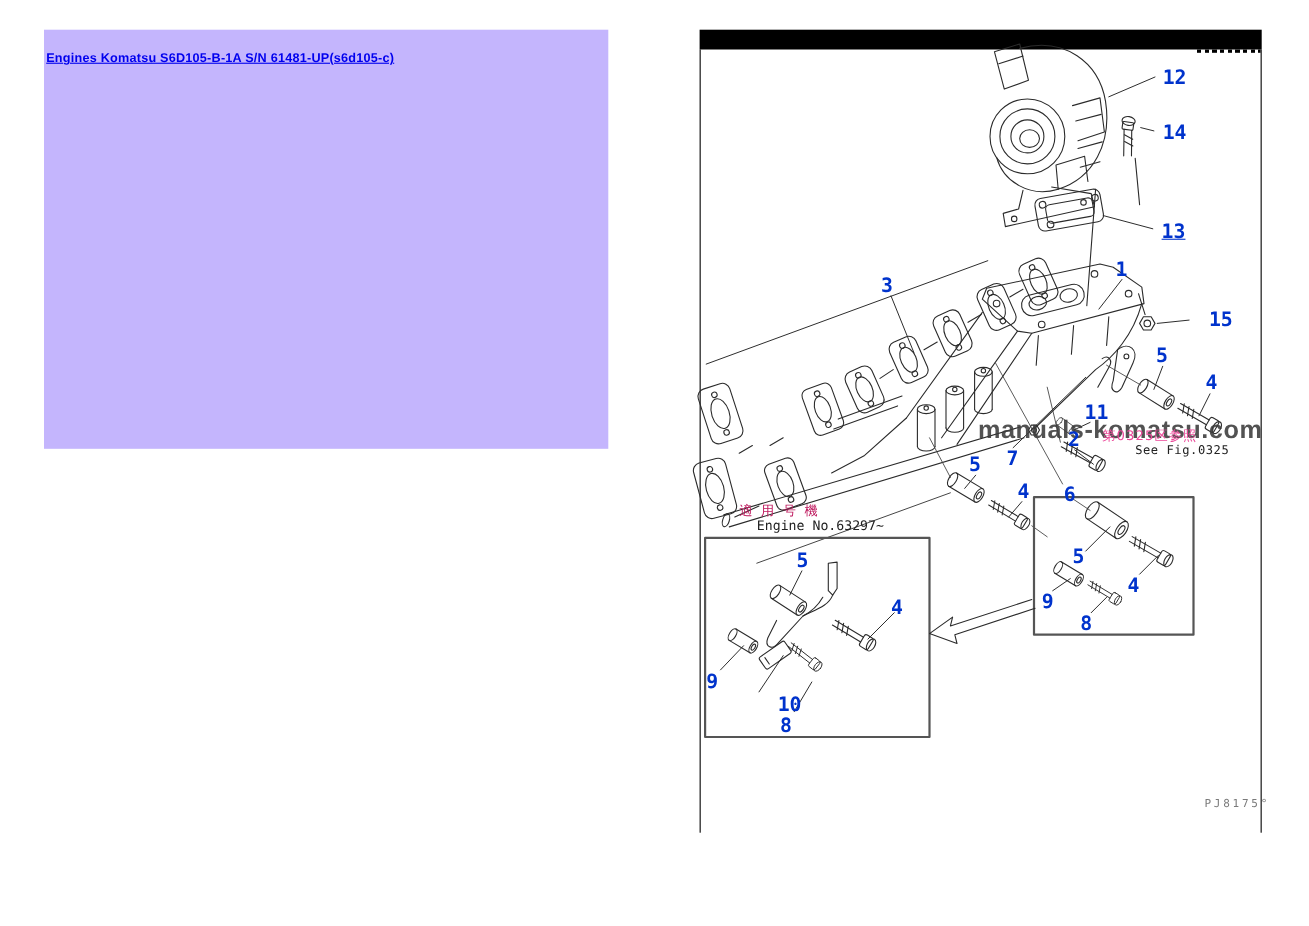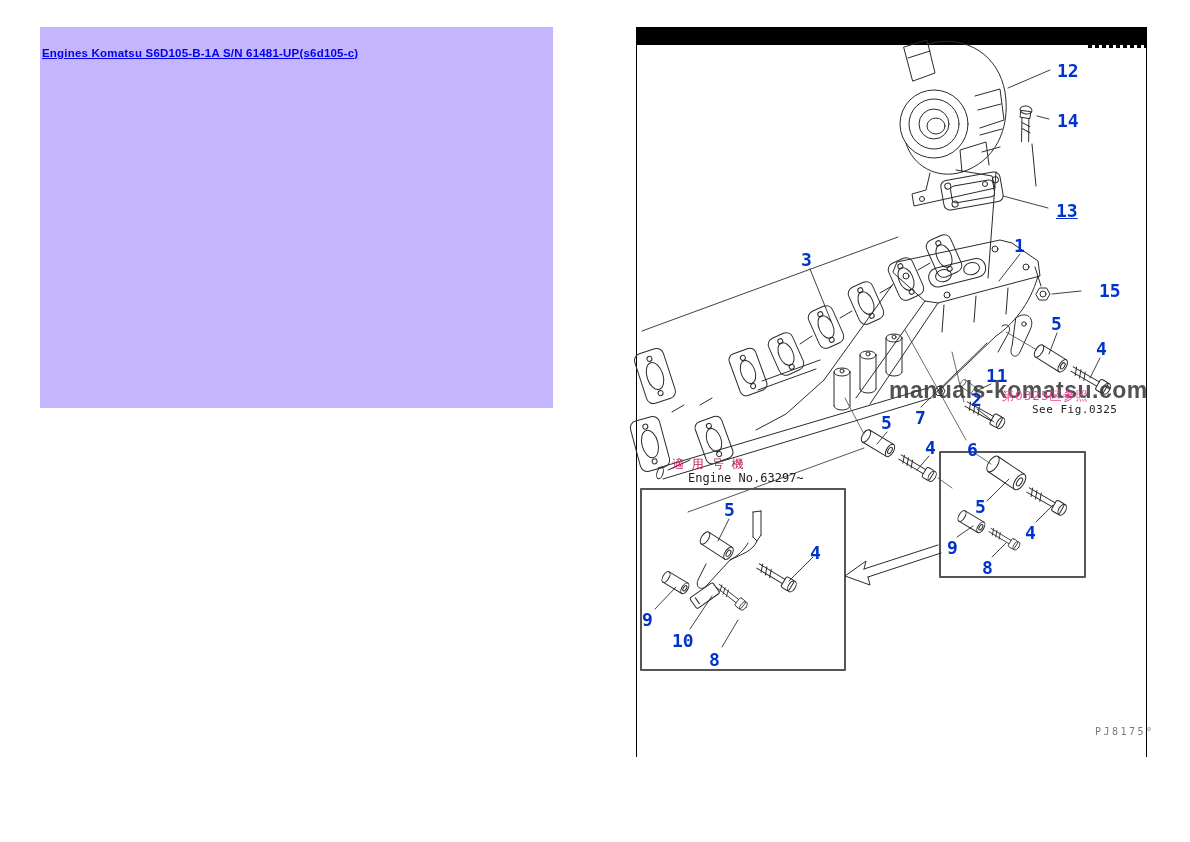--- a/index.html
+++ b/index.html
@@ -338,15 +338,15 @@
     <span class="part-label" style="left: 881px; top: 414px;">5</span>
     <span class="part-label" style="left: 925px; top: 439px;">4</span>
     <span class="part-label" style="left: 967px; top: 441px;">6</span>
     <span class="part-label" style="left: 975px; top: 498px;">5</span>
     <span class="part-label" style="left: 1025px; top: 524px;">4</span>
     <span class="part-label" style="left: 947px; top: 539px;">9</span>
     <span class="part-label" style="left: 982px; top: 559px;">8</span>
     <span class="part-label" style="left: 724px; top: 501px;">5</span>
     <span class="part-label" style="left: 810px; top: 544px;">4</span>
     <span class="part-label" style="left: 642px; top: 611px;">9</span>
-    <span class="part-label" style="left: 672px; top: 632px;">10</span>
+    <span class="part-label" style="left: 707px; top: 632px;">10</span>
     <span class="part-label" style="left: 709px; top: 651px;">8</span>
   </div>
 
 </body></html>

